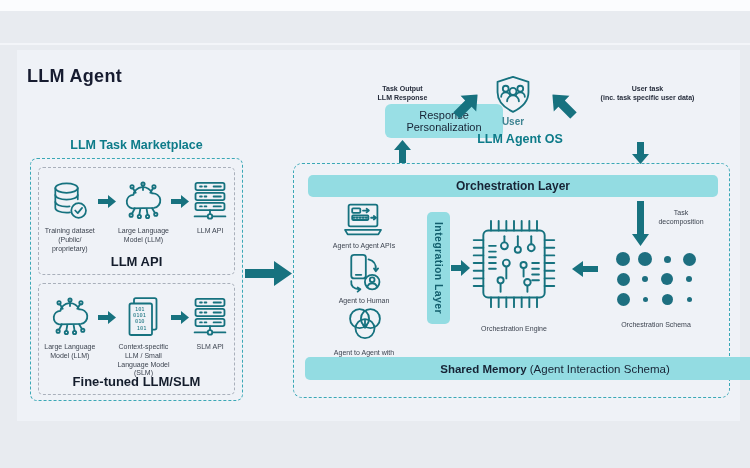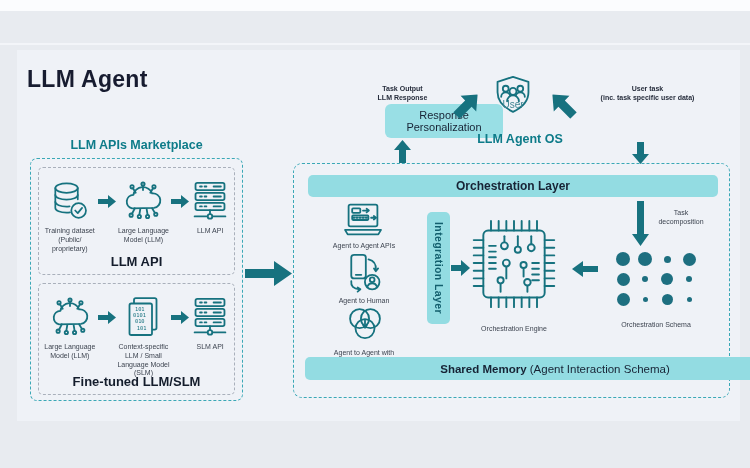--- a/index.html
+++ b/index.html
@@ -2,21 +2,21 @@
 <html><head>
 <meta charset="utf-8">
 <style>
   * { margin:0; padding:0; box-sizing:border-box; }
   body { font-family:"Liberation Sans", sans-serif; background:#e8ebf0; }
   #stage { position:relative; width:750px; height:468px; background:#e8ebf0; overflow:hidden; }
   .top-band { position:absolute; left:0; top:0; width:750px; height:11px; background:#fbfcfe; }
   .divider { position:absolute; left:0; top:43px; width:750px; height:2px; background:#f3f5f9; }
   .card { position:absolute; left:17px; top:50px; width:723px; height:371px; background:#eff2f7; }
 
-  .page-title { position:absolute; left:27px; top:66px; font-size:23px; font-weight:bold; color:#171c30; letter-spacing:0.3px; }
+  .page-title { position:absolute; left:27px; top:66px; font-size:18px; font-weight:bold; color:#171c30; letter-spacing:0.3px; }
 
   .teal-heading { position:absolute; font-size:12.5px; font-weight:bold; color:#0d7b89; text-align:center; }
 
   .dashed-teal { position:absolute; border:1.5px dashed #3aa8b6; border-radius:7px; }
   .dashed-gray { position:absolute; border:1px dashed #a9b0bb; border-radius:5px; background:transparent; }
 
   .mk-row { position:absolute; left:0; top:10px; width:100%; display:flex; justify-content:center; align-items:flex-start; gap:0; padding:0 3px; }
   .mk-col { display:flex; flex-direction:column; align-items:center; }
   .mk-col .iconbox { height:46px; display:flex; align-items:center; justify-content:center; }
   .mk-arrow { margin-top:16px; flex:0 0 auto; }
@@ -48,21 +48,21 @@
 </head>
 <body>
 
 <div id="stage">
   <div class="top-band"></div>
   <div class="divider"></div>
   <div class="card"></div>
 
   <div class="page-title">LLM Agent</div>
 
-  <div class="teal-heading" style="left:30px; top:138px; width:213px;">LLM APIs Marketplace</div>
+  <div class="teal-heading" style="left:30px; top:138px; width:213px;">LLM Task Marketplace</div>
   <div class="dashed-teal" style="left:30px; top:158px; width:213px; height:243px;"></div>
 
   <div class="dashed-gray" style="left:38px; top:283px; width:197px; height:112px;">
     <div class="mk-row">
       <div class="mk-col" style="width:60px;">
         <div class="iconbox">
           <svg class="icon" width="46" height="42" viewBox="0 0 50 46">
             <path d="M13 31 a7.5 7.5 0 0 1 1.5-14.8 a10.5 9.5 0 0 1 20.5-1.5 a7.5 7.5 0 0 1 2 15.8 z"></path>
             <line x1="17" y1="14" x2="14" y2="9"></line>
               <circle cx="13" cy="7.5" r="1.8"></circle>
@@ -240,21 +240,21 @@
     <svg class="icon" width="46" height="40" viewBox="0 0 50 44">
       <path d="M25 2 L42 7.5 V19 c0 11.5 -8.5 17.5 -17 21.5 C16.5 36.5 8 30.5 8 19 V7.5 Z"></path>
       <circle cx="17" cy="15" r="3.2"></circle>
         <path d="M12 24 a5 5 0 0 1 10 0"></path>
       <circle cx="33" cy="15" r="3.2"></circle>
         <path d="M28 24 a5 5 0 0 1 10 0"></path>
       <circle cx="25" cy="18" r="3.8" style="fill:#eff2f7"></circle>
         <path d="M18.5 29 a6.5 6.5 0 0 1 13 0" style="fill:#eff2f7"></path>
     </svg>
   </div>
-  <div class="user-label" style="left:490px; top:99px; width:46px;">User</div>
+  <div class="user-label" style="left:490px; top:116px; width:46px;font-weight:bold;">User</div>
 
   <div class="abs" style="left:548px; top:90px;">
     <svg class="arrow" width="30" height="30" viewBox="0 0 17 23" style="transform:rotate(-45deg);">
         <polygon points="8.5,0 17,10 12,10 12,23 5,23 5,10 0,10"></polygon>
       </svg>
   </div>
 
   <div class="tiny-bold" style="left:575px; top:84px; width:145px;">User task
 (inc. task specific user data)</div>
   <div class="abs" style="left:632px; top:142px;">

